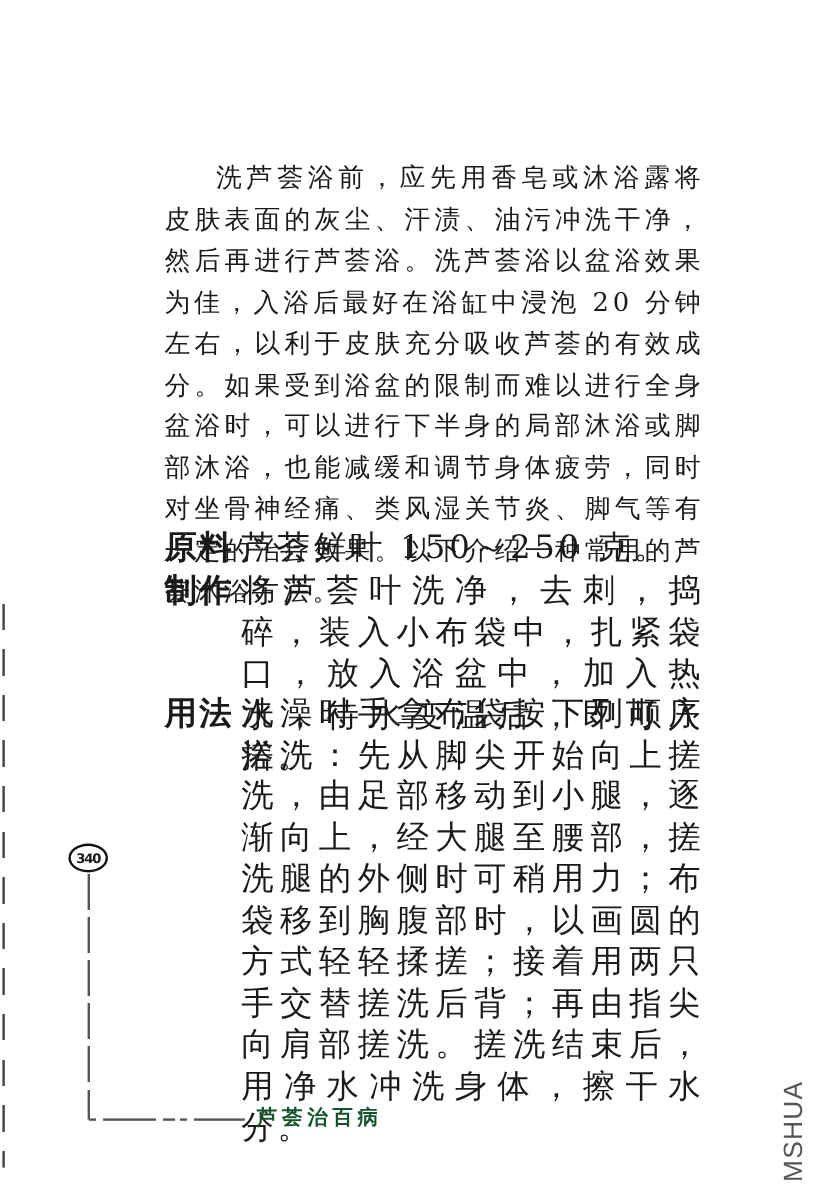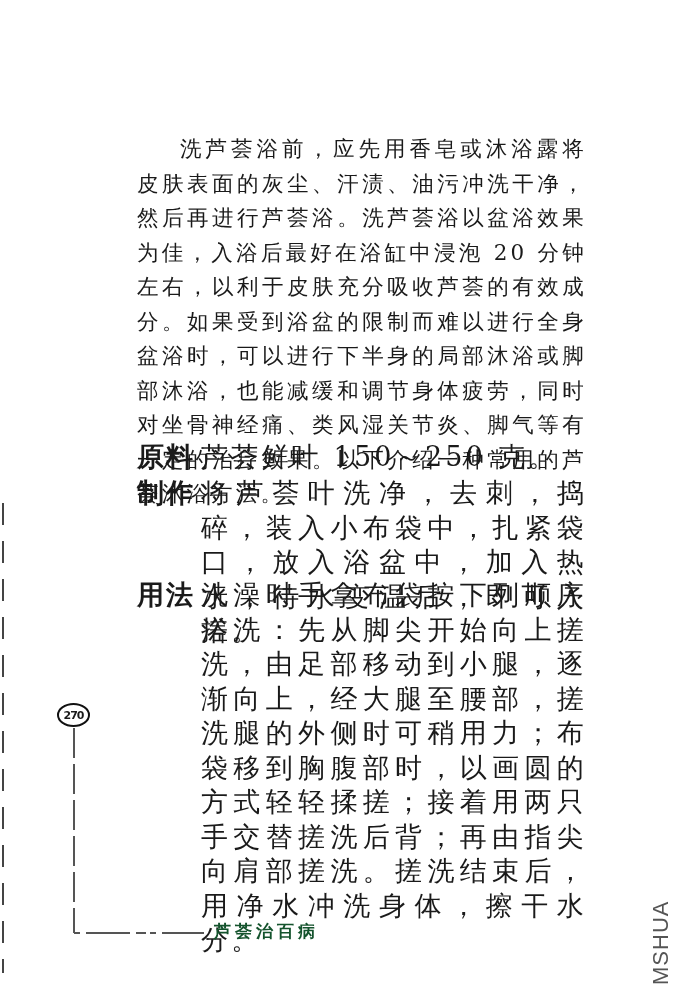--- a/index.html
+++ b/index.html
@@ -60,18 +60,18 @@
     <span class="lbl">制作</span>
     <div class="body">将芦荟叶洗净，去刺，捣碎，装入小布袋中，扎紧袋口，放入浴盆中，加入热水，待水变温后，即可入浴。</div>
   </div>
 
   <div class="item" style="top:578px;">
     <span class="lbl">用法</span>
     <div class="body">洗澡时手拿布袋按下列顺序搓洗：先从脚尖开始向上搓洗，由足部移动到小腿，逐渐向上，经大腿至腰部，搓洗腿的外侧时可稍用力；布袋移到胸腹部时，以画圆的方式轻轻揉搓；接着用两只手交替搓洗后背；再由指尖向肩部搓洗。搓洗结束后，用净水冲洗身体，擦干水分。</div>
   </div>
 
 
-  <div class="page-num">270</div>
+  <div class="page-num">340</div>
   <div class="stem-line"></div>
   <div class="foot-line"></div>
   <div class="foot-title">芦荟治百病</div>
   <div class="watermark">MSHUA</div>
 </div>
 
 </body></html>

